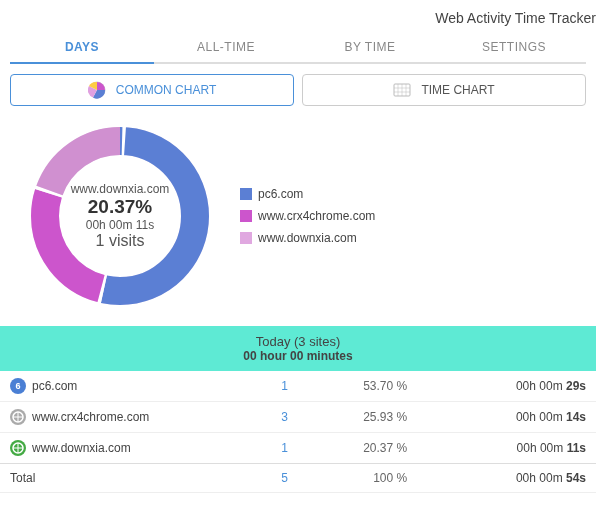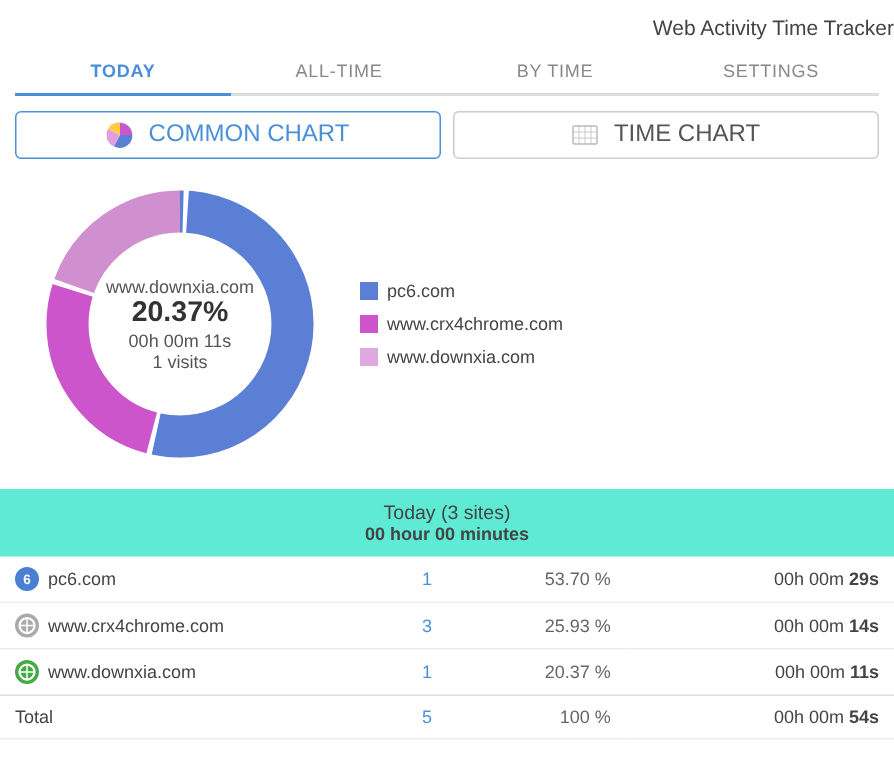--- a/index.html
+++ b/index.html
@@ -47,21 +47,21 @@
       gap: 8px;
     }
     .chart-type-btn {
       display: flex;
       align-items: center;
       gap: 10px;
       padding: 6px 12px;
       border: 1.5px solid #ccc;
       border-radius: 4px;
       cursor: pointer;
-      font-size: 16px;
+      font-size: 12px;
       color: #555;
       background: #fff;
       flex: 1;
       justify-content: center;
     }
     .chart-type-btn.active {
       border-color: #4a90d9;
       color: #4a90d9;
     }
     .chart-type-btn .btn-icon {
@@ -106,21 +106,21 @@
       font-weight: bold;
       color: #333;
       display: block;
     }
     .donut-label .time {
       font-size: 12px;
       color: #555;
       display: block;
     }
     .donut-label .visits {
-      font-size: 12px;
+      font-size: 16px;
       color: #555;
       display: block;
     }
 
     .legend {
       margin-left: 20px;
       display: flex;
       flex-direction: column;
       gap: 8px;
     }
@@ -203,21 +203,21 @@
     .col-visits { width: 10%; }
     .col-percent { width: 20%; }
     .col-time { width: 30%; }
   </style>
 </head>
 <body>
 
 <div class="app-title">Web Activity Time Tracker</div>
 
 <div class="tabs">
-  <div class="tab active">TODAY</div>
+  <div class="tab active">DAYS</div>
   <div class="tab">ALL-TIME</div>
   <div class="tab">BY TIME</div>
   <div class="tab">SETTINGS</div>
 </div>
 
 <div class="chart-type-bar">
   <button class="chart-type-btn active">
     <span class="btn-icon">
       <svg viewBox="0 0 18 18" width="18" height="18">
         <circle cx="9" cy="9" r="8" fill="none" stroke="#ccc" stroke-width="1"></circle>

